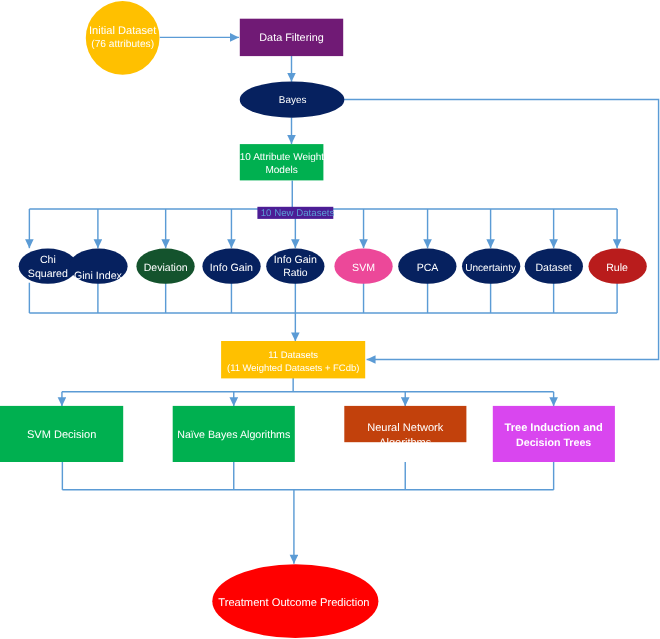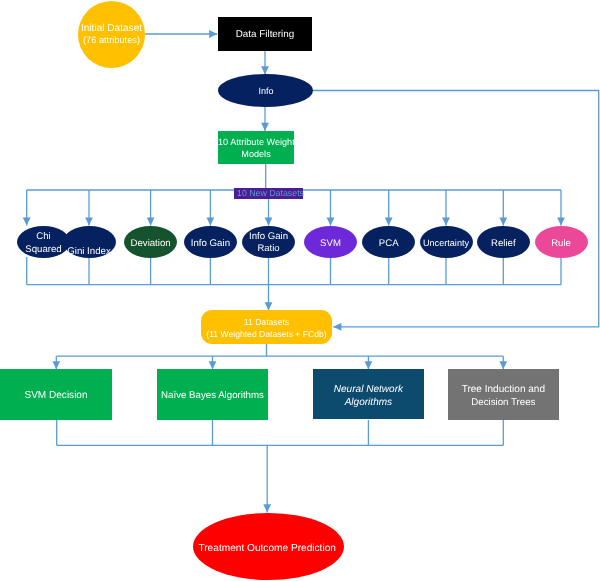--- a/index.html
+++ b/index.html
@@ -67,26 +67,26 @@
       <path d="M56.7,445.3 L503.3,445.3"></path>
       <path d="M267.2,445.3 L267.2,512.4" marker-end="url(#ah)"></path>
     </g>
   </svg>
 
   <div class="node ell" style="left:78px;top:1px;width:67px;height:67px;background:#FFC000;">
     <span class="txt" style="top:23.2px;font-size:10.1px;line-height:10.1px;">Initial Dataset</span>
     <span class="txt" style="top:35.3px;font-size:9.25px;line-height:9.25px;">(76 attributes)</span>
   </div>
 
-  <div class="node" style="left:218px;top:16.8px;width:94px;height:34px;background:#000000;">
+  <div class="node" style="left:218px;top:16.8px;width:94px;height:34px;background:#701a75;">
     <span class="txt" style="top:13.0px;font-size:9.85px;line-height:9.85px;">Data Filtering</span>
   </div>
 
   <div class="node ell" style="left:217.6px;top:74.3px;width:95px;height:32.4px;background:#06215F;">
-    <span class="txt" style="top:12.9px;left:1px;font-size:9.05px;line-height:9.05px;">Info</span>
+    <span class="txt" style="top:12.9px;left:1px;font-size:9.05px;line-height:9.05px;">Bayes</span>
   </div>
 
   <div class="node" style="left:218px;top:130.9px;width:76px;height:33.1px;background:#00B050;">
     <span class="txt" style="top:7.3px;font-size:9.1px;line-height:9.1px;">10 Attribute Weighting</span>
     <span class="txt" style="top:19.0px;font-size:9.15px;line-height:9.1px;">Models</span>
   </div>
 
   <div class="buslabel" style="left:234px;top:187.9px;width:68.5px;height:11.2px;font-size:8.8px;line-height:9px;color:#5B9BD5;">
     <span style="position:absolute;left:3px;top:1.5px;">10 New Datasets</span>
   </div>
@@ -101,52 +101,52 @@
   <div class="node ell" style="left:124.1px;top:225.8px;width:53px;height:32.4px;background:#14532d;">
     <span class="txt" style="top:13.3px;font-size:9.6px;line-height:9.6px;">Deviation</span>
   </div>
   <div class="node ell" style="left:183.9px;top:225.8px;width:53px;height:32.4px;background:#06215F;">
     <span class="txt" style="top:13.3px;font-size:9.7px;line-height:9.7px;">Info Gain</span>
   </div>
   <div class="node ell" style="left:242px;top:225.8px;width:53px;height:32.4px;background:#06215F;">
     <span class="txt" style="top:6.3px;font-size:9.65px;line-height:9.65px;">Info Gain</span>
     <span class="txt" style="top:18.7px;font-size:9.5px;line-height:9.5px;">Ratio</span>
   </div>
-  <div class="node ell" style="left:304px;top:225.8px;width:53px;height:32.4px;background:#6d28d9;">
+  <div class="node ell" style="left:304px;top:225.8px;width:53px;height:32.4px;background:#ec4899;">
     <span class="txt" style="top:13.3px;font-size:9.6px;line-height:9.6px;">SVM</span>
   </div>
   <div class="node ell" style="left:362.2px;top:225.8px;width:53px;height:32.4px;background:#06215F;">
     <span class="txt" style="top:13.3px;font-size:9.6px;line-height:9.6px;">PCA</span>
   </div>
   <div class="node ell" style="left:419.5px;top:225.8px;width:53px;height:32.4px;background:#06215F;">
     <span class="txt" style="top:13.3px;font-size:9.15px;line-height:9.15px;">Uncertainty</span>
   </div>
   <div class="node ell" style="left:476.8px;top:225.8px;width:53px;height:32.4px;background:#06215F;">
-    <span class="txt" style="top:13.3px;font-size:9.6px;line-height:9.6px;">Relief</span>
+    <span class="txt" style="top:13.3px;font-size:9.6px;line-height:9.6px;">Dataset</span>
   </div>
-  <div class="node ell" style="left:534.5px;top:225.8px;width:53px;height:32.4px;background:#ec4899;">
+  <div class="node ell" style="left:534.5px;top:225.8px;width:53px;height:32.4px;background:#b91c1c;">
     <span class="txt" style="top:13.3px;font-size:9.6px;line-height:9.6px;">Rule</span>
   </div>
 
-  <div class="node" style="left:201px;top:310px;width:131px;height:33.7px;background:#FFC000;border-radius:11px;">
+  <div class="node" style="left:201px;top:310px;width:131px;height:33.7px;background:#FFC000;">
     <span class="txt" style="top:7.6px;font-size:8.65px;line-height:8.65px;">11 Datasets</span>
     <span class="txt" style="top:19.7px;font-size:8.6px;line-height:8.6px;">(11 Weighted Datasets + FCdb)</span>
   </div>
 
   <div class="node" style="left:0px;top:369.2px;width:112px;height:50.8px;background:#00B050;">
     <span class="txt" style="top:21.8px;font-size:10.05px;line-height:10.05px;">SVM Decision</span>
   </div>
   <div class="node" style="left:156.75px;top:369.2px;width:111.5px;height:50.8px;background:#00B050;">
     <span class="txt" style="top:21.8px;font-size:9.7px;line-height:9.65px;">Naïve Bayes Algorithms</span>
   </div>
-  <div class="node" style="left:312.5px;top:369.2px;width:111.8px;height:50px;background:#0c4a6e;font-style:italic;">
+  <div class="node" style="left:312.5px;top:369.2px;width:111.8px;height:33px;background:#c2410c;">
     <span class="txt" style="top:15.9px;font-size:10.05px;line-height:10px;">Neural Network</span>
     <span class="txt" style="top:28.7px;font-size:10.05px;line-height:10.05px;">Algorithms</span>
   </div>
-  <div class="node" style="left:447.7px;top:369.2px;width:111.3px;height:50.8px;background:#737373;">
+  <div class="node" style="left:447.7px;top:369.2px;width:111.3px;height:50.8px;background:#d946ef;font-weight:bold;">
     <span class="txt" style="top:15.9px;font-size:10.05px;line-height:10px;">Tree Induction and</span>
     <span class="txt" style="top:28.7px;font-size:9.7px;line-height:9.65px;">Decision Trees</span>
   </div>
 
   <div class="node ell" style="left:193.2px;top:512.6px;width:151px;height:67px;background:#FF0000;">
     <span class="txt" style="top:31.3px;font-size:10.15px;line-height:10.15px;left:-1.5px;">Treatment Outcome Prediction</span>
   </div>
 
 </div>
 

